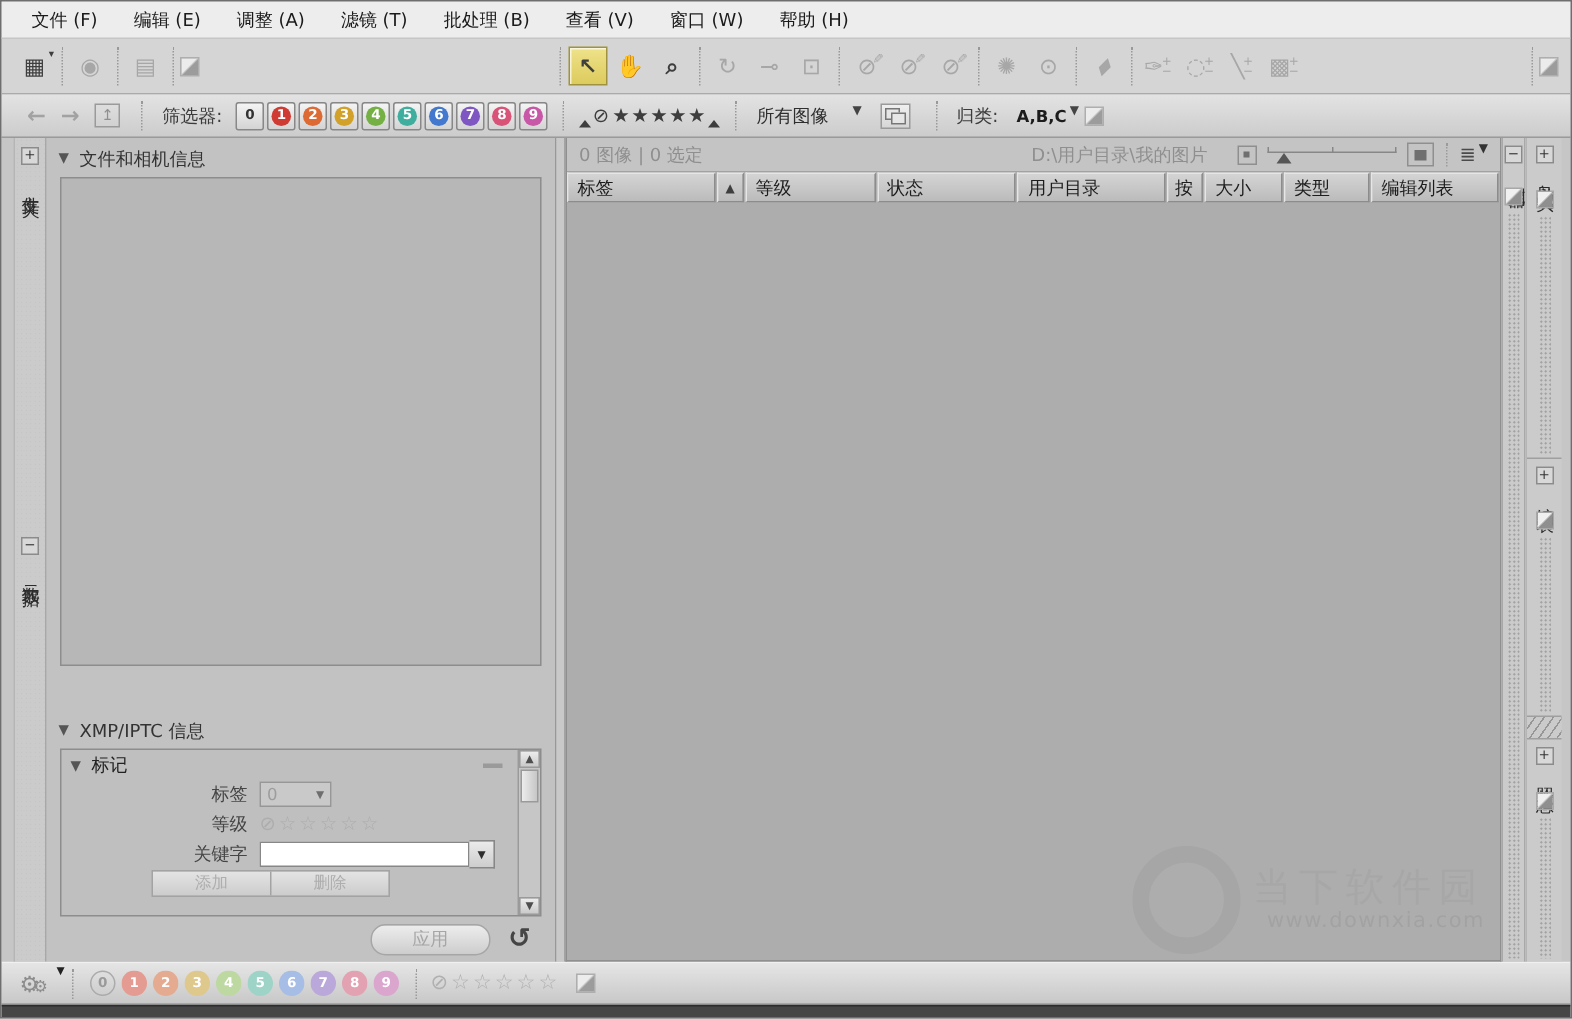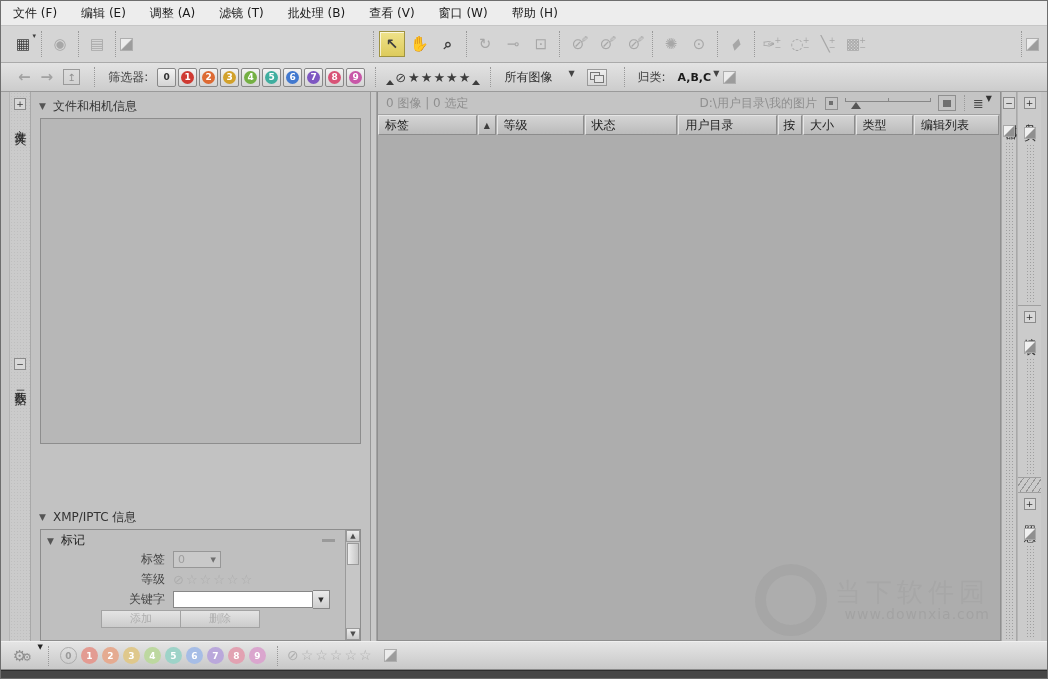--- a/index.html
+++ b/index.html
@@ -4,21 +4,21 @@
 <style>
 html,body{margin:0;padding:0}
 .window{width:1048px;height:679px;position:relative;background:#c6c6c6;border:1px solid #6e6e6e;box-sizing:border-box;font-family:"DejaVu Sans",sans-serif;font-size:12px;color:#222;overflow:hidden;display:flex;flex-direction:column}
 
 .titlebar{height:26px;display:flex;align-items:center;padding:0 10px;background:linear-gradient(#fdfdfd,#e2e2e2);border-bottom:1px solid #c2c2c2;flex:0 0 auto}
 .logo{width:17px;height:17px;border-radius:50%;background:#141414;color:#fff;font-size:6px;font-weight:bold;display:flex;align-items:center;justify-content:center;margin-right:7px;box-shadow:inset -5px -4px 0 -2px #c23226}
 .title{font-weight:bold;font-size:13px;color:#111}
 .wctrls{margin-left:auto;display:flex;gap:12px;color:#707070;font-weight:bold;font-size:14px}
 .wctrls span{cursor:default;line-height:18px}
 
-.menubar{height:24px;display:flex;align-items:center;background:#ededed;border-bottom:1px solid #c6c6c6;padding-left:0;flex:0 0 auto}
+.menubar{height:24px;display:flex;align-items:center;background:#ededed;border-bottom:1px solid #c6c6c6;padding-left:8px;flex:0 0 auto}
 .menu-item{padding:0 12px;height:100%;display:flex;align-items:center;color:#1a1a1a}
 
 .toolbar{height:36px;background:#d5d5d5;display:flex;align-items:center;padding:0 8px;border-bottom:1px solid #aaa;flex:0 0 auto}
 .tool{min-width:26px;height:26px;display:flex;align-items:center;justify-content:center;font-size:15px;color:#3e3e3e;position:relative;margin:0 1px;box-sizing:border-box}
 .tool.faded{color:#a7a7a7}
 .tool.selected{background:linear-gradient(#efe28a,#ddcb5c);border:1px solid #9f9341;box-shadow:inset 1px 1px 0 rgba(255,255,255,.7)}
 .tool .dd{position:absolute;top:1px;right:0;font-size:7px;color:#3e3e3e}
 .tsep{width:0;height:26px;border-left:1px dotted #999;margin:0 4px}
 .tspacer{width:236px}
 .pm{display:inline-flex;flex-direction:column;font-size:8px;line-height:7px;color:#a7a7a7;margin:0 2px 0 -1px;font-style:normal}
@@ -77,21 +77,21 @@
 .sc-btn{width:14px;height:12px;background:linear-gradient(#ededed,#cacaca);border:1px solid #9a9a9a;box-sizing:border-box;font-size:7px;color:#4e4e4e;text-align:center;line-height:10px}
 .sc-thumb{width:12px;height:22px;background:linear-gradient(90deg,#ececec,#c6c6c6);border:1px solid #9a9a9a;box-sizing:border-box;margin-top:1px}
 .sc-fill{flex:1}
 .apply-row{height:30px;display:flex;align-items:center;justify-content:flex-end;gap:12px;padding:0 8px;flex:0 0 auto}
 .apply-btn{width:78px;height:19px;border-radius:10px;background:linear-gradient(#ededed,#cdcdcd);border:1px solid #a6a6a6;color:#a6a6a6;text-align:center;line-height:18px}
 .undo-ic{font-size:18px;color:#454545;font-weight:bold;line-height:18px}
 .splitter{width:6px;flex:0 0 auto;background:#c9c9c9;border-right:1px solid #a3a3a3;box-sizing:border-box}
 
 .main{flex:1;display:flex;flex-direction:column;border:1px solid #8f8f8f;border-top:none;background:#adadad;min-width:0}
 .info-row{height:22px;background:#c4c4c4;display:flex;align-items:center;padding:0 8px;color:#8f8f8f;border-bottom:1px solid #a2a2a2;flex:0 0 auto}
-.path{margin-left:auto;margin-right:8px}
+.path{margin-left:auto;margin-right:20px}
 .ssq{width:11px;height:11px;border:1px solid #8f8f8f;display:flex;align-items:center;justify-content:center;flex:0 0 auto}
 .ssq i{width:4px;height:4px;background:#6f6f6f}
 .slider{width:86px;height:12px;position:relative;margin:0 7px;flex:0 0 auto}
 .slider .track{position:absolute;top:4px;left:0;right:0;height:1px;background:#878787}
 .slider .tick{position:absolute;top:1px;left:50%;width:1px;height:4px;background:#878787}
 .slider .tick.e1{left:0}.slider .tick.e2{left:auto;right:0}
 .slider .thumb{position:absolute;top:5px;left:6px;width:0;height:0;border-left:5px solid transparent;border-right:5px solid transparent;border-bottom:7px solid #565656}
 .bsq{width:16px;height:14px;border:1px solid #8f8f8f;display:flex;align-items:center;justify-content:center;flex:0 0 auto}
 .bsq i{width:8px;height:7px;background:#6f6f6f}
 .isep{width:0;height:16px;border-left:1px dotted #9a9a9a;margin:0 8px}
@@ -344,20 +344,24 @@
             <span class="ab-btn">删除</span>
           </div>
         </div>
         <div class="scrollcol">
           <div class="sc-btn">▲</div>
           <div class="sc-thumb"></div>
           <div class="sc-fill"></div>
           <div class="sc-btn">▼</div>
         </div>
       </div>
+      <div class="apply-row">
+        <span class="apply-btn">应用</span>
+        <span class="undo-ic">↺</span>
+      </div>
     </div>
 
     <div class="splitter"></div>
 
     <div class="main">
       <div class="info-row">
         <span>0 图像 | 0 选定</span>
         <span class="path">D:\用户目录\我的图片</span>
         <span class="ssq">
             <i></i>

